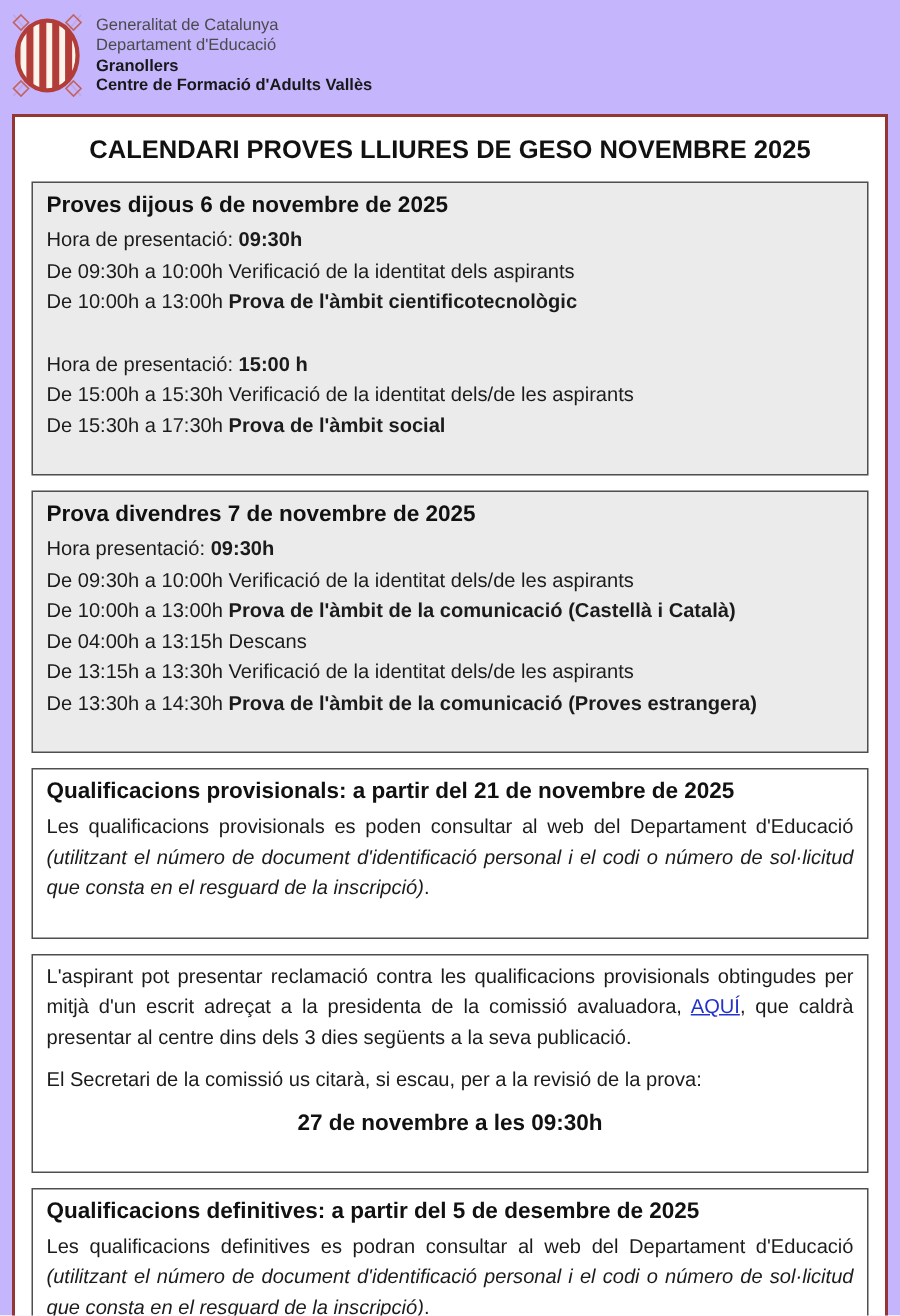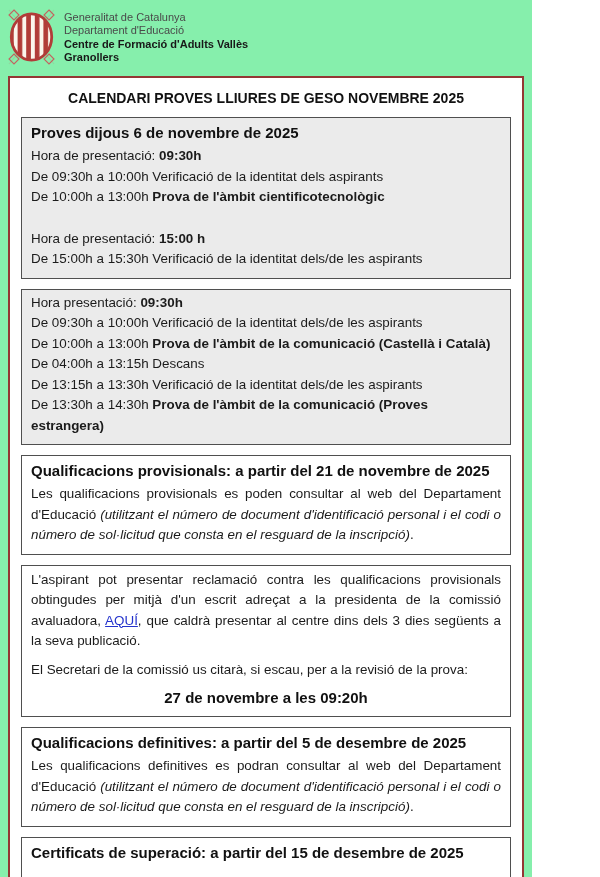--- a/index.html
+++ b/index.html
@@ -2,46 +2,46 @@
 <html><head>
 <meta charset="utf-8">
 <style>
   html,body{margin:0;padding:0;background:#ffffff;}
   body{
     width:600px;height:877px;overflow:hidden;
     font-family:"Liberation Sans","DejaVu Sans",sans-serif;
     color:#1b1b1b;
     -webkit-font-smoothing:antialiased;
   }
-  .page{width:532px;height:877px;position:relative;background:#86efac;}
+  .page{width:600px;height:877px;position:relative;background:#c4b5fd;}
 
   
   .letterhead{display:flex;align-items:flex-start;gap:9px;padding:9px 0 0 8px;height:62px;box-sizing:border-box;}
   .org-lines{padding-top:2px;font-size:11px;line-height:13.4px;}
   .org-line{color:#4a4a4a;}
   .org-line.bold{font-weight:bold;color:#181818;}
 
   
   .frame{
     margin:14px 8px 0 8px;
     border:2px solid #943634;
     min-height:787px;
     box-sizing:border-box;
     padding:7px 11px 9px 11px;
     background:#fff;
   }
   .doc-title{
-    text-align:center;font-weight:bold;font-size:14px;
+    text-align:center;font-weight:bold;font-size:17px;
     margin:5px 0 11px 0;color:#111;
   }
 
   
   .box{
     border:1px solid #4f4f4f;
-    padding:3px 9px 8px 9px;
+    padding:3px 9px 22px 9px;
     margin-bottom:10px;
     background:#fff;
   }
   .box:last-child{margin-bottom:0;padding-bottom:13px;}
   .box.shaded{background:#ebebeb;}
   .box-title{font-size:15px;font-weight:bold;margin:3px 0 5px 0;color:#111;}
   .row{font-size:13.4px;line-height:20.5px;}
   .row .b{font-weight:bold;}
   .row.gap{margin-top:21px;}
   .para{font-size:13.4px;line-height:20.5px;text-align:justify;margin:1px 0 0 0;}
@@ -71,56 +71,58 @@
         <path d="M41 1 L46 6 L41 11 L36 6 Z"></path>
         <path d="M6 45 L11 50 L6 55 L1 50 Z"></path>
         <path d="M41 45 L46 50 L41 55 L36 50 Z"></path>
         <path d="M1 1 L46 55 M46 1 L1 55" opacity="0.18"></path>
       </g>
       <ellipse cx="23.5" cy="28" rx="20.2" ry="23.2" fill="url(#lgstripes)" stroke="#b13c38" stroke-width="2.8"></ellipse>
     </svg>
     <div class="org-lines">
       <div class="org-line">Generalitat de Catalunya</div>
       <div class="org-line">Departament d'Educació</div>
+      <div class="org-line bold">Granollers</div>
       <div class="org-line bold">Centre de Formació d'Adults Vallès</div>
-      <div class="org-line bold">Granollers</div>
     </div>
   </header>
 
   <main class="frame">
 
     <h1 class="doc-title">CALENDARI PROVES LLIURES DE GESO NOVEMBRE 2025</h1>
 
     <section class="box shaded">
       <div class="box-title">Proves dijous 6 de novembre de 2025</div>
       <div class="row"><span>Hora de presentació: </span><span class="b">09:30h</span></div>
       <div class="row"><span>De 09:30h a 10:00h Verificació de la identitat dels aspirants</span><span class="b"></span></div>
       <div class="row"><span>De 10:00h a 13:00h </span><span class="b">Prova de l'àmbit cientificotecnològic</span></div>
       <div class="row gap"><span>Hora de presentació: </span><span class="b">15:00 h</span></div>
       <div class="row"><span>De 15:00h a 15:30h Verificació de la identitat dels/de les aspirants</span><span class="b"></span></div>
+      <div class="row"><span>De 15:30h a 17:30h </span><span class="b">Prova de l'àmbit social</span></div>
     </section>
 
     <section class="box shaded">
+      <div class="box-title">Prova divendres 7 de novembre de 2025</div>
       <div class="row"><span>Hora presentació: </span><span class="b">09:30h</span></div>
       <div class="row"><span>De 09:30h a 10:00h Verificació de la identitat dels/de les aspirants</span><span class="b"></span></div>
       <div class="row"><span>De 10:00h a 13:00h </span><span class="b">Prova de l'àmbit de la comunicació (Castellà i Català)</span></div>
       <div class="row"><span>De 04:00h a 13:15h Descans</span><span class="b"></span></div>
       <div class="row"><span>De 13:15h a 13:30h Verificació de la identitat dels/de les aspirants</span><span class="b"></span></div>
       <div class="row"><span>De 13:30h a 14:30h </span><span class="b">Prova de l'àmbit de la comunicació (Proves estrangera)</span></div>
     </section>
 
     <section class="box">
       <div class="box-title">Qualificacions provisionals: a partir del 21 de novembre de 2025</div>
       <p class="para"><span>Les qualificacions provisionals es poden consultar al web del Departament d'Educació </span><span class="it">(utilitzant el número de document d'identificació personal i el codi o número de sol·licitud que consta en el resguard de la inscripció)</span><span>.</span></p>
     </section>
 
     <section class="box">
       <p class="para"><span>L'aspirant pot presentar reclamació contra les qualificacions provisionals obtingudes per mitjà d'un escrit adreçat a la presidenta de la comissió avaluadora, </span><a class="doclink">AQUÍ</a><span>, que caldrà presentar al centre dins dels 3 dies següents a la seva publicació.</span></p>
       <p class="para">El Secretari de la comissió us citarà, si escau, per a la revisió de la prova:</p>
-      <div class="highlight-line">27 de novembre a les 09:20h</div>
+      <div class="highlight-line">27 de novembre a les 09:30h</div>
     </section>
 
     <section class="box">
       <div class="box-title">Qualificacions definitives: a partir del 5 de desembre de 2025</div>
       <p class="para"><span>Les qualificacions definitives es podran consultar al web del Departament d'Educació </span><span class="it">(utilitzant el número de document d'identificació personal i el codi o número de sol·licitud que consta en el resguard de la inscripció)</span><span>.</span></p>
     </section>
 
     <section class="box">
       <div class="box-title">Certificats de superació: a partir del 15 de desembre de 2025</div>
 

